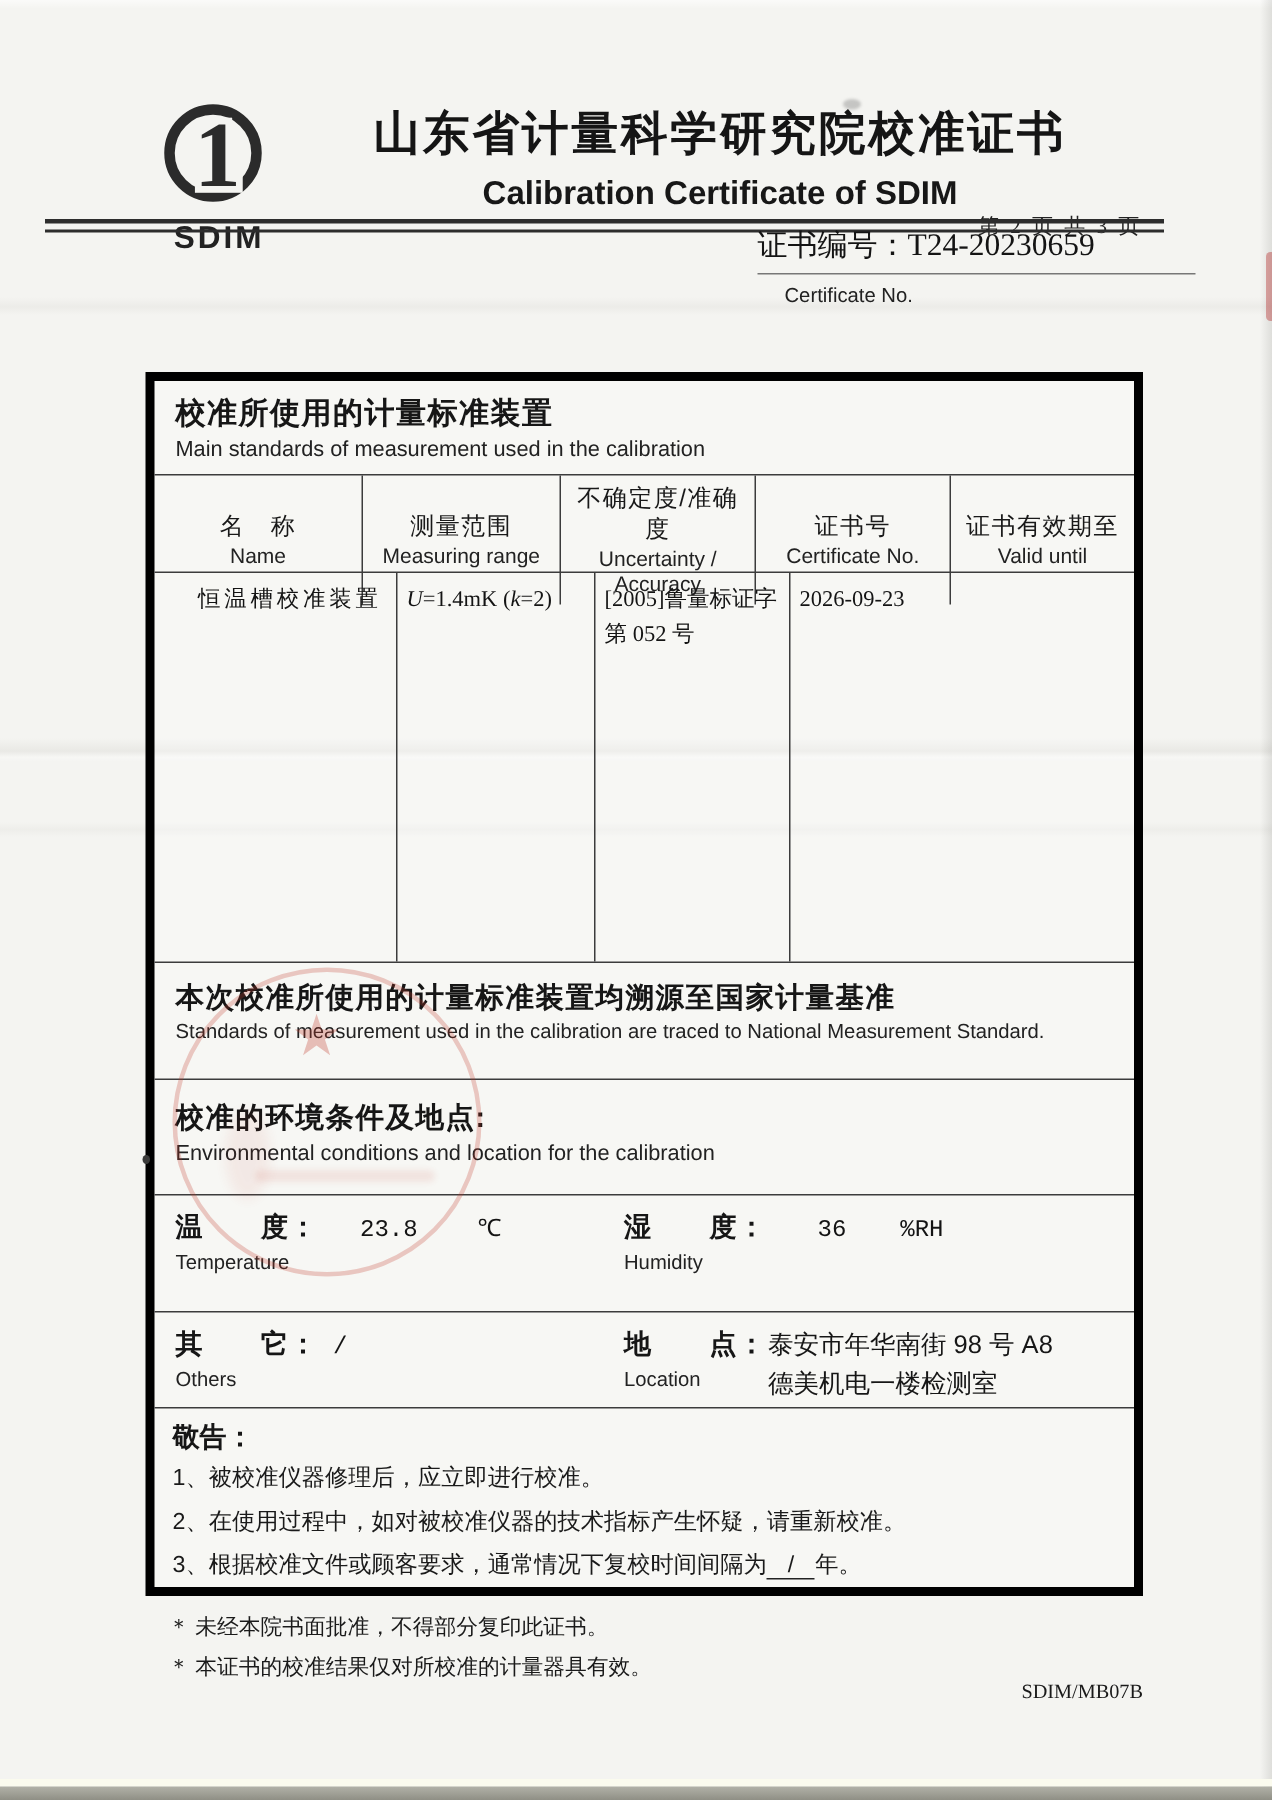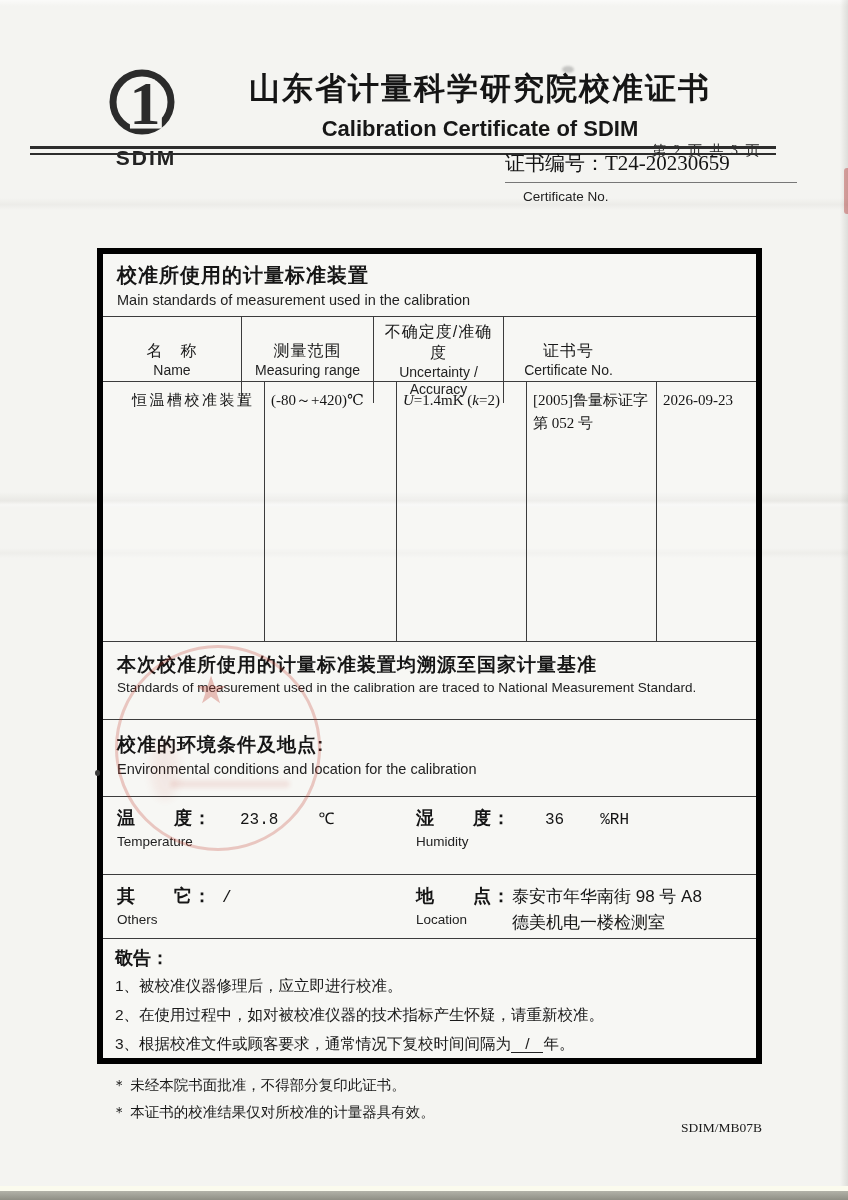--- a/index.html
+++ b/index.html
@@ -147,25 +147,28 @@
         <div class="hc-en">Measuring range</div>
       </div>
       <div class="cell">
         <div class="hc-cn">不确定度/准确度</div>
         <div class="hc-en">Uncertainty / Accuracy</div>
       </div>
       <div class="cell">
         <div class="hc-cn">证书号</div>
         <div class="hc-en">Certificate No.</div>
       </div>
+      <div class="cell">
+        <div class="hc-cn">证书有效期至</div>
+        <div class="hc-en">Valid until</div>
+      </div>
     </div>
 
     <div class="sec grid body-row">
       <div class="cell cell-name">恒温槽校准装置</div>
-      <div class="cell">(-80～+420)℃</div>
       <div class="cell"><span class="ital">U</span><span>=1.4mK (</span><span class="ital">k</span><span>=2)</span></div>
       <div class="cell">[2005]鲁量标证字第 052 号</div>
       <div class="cell">2026-09-23</div>
     </div>
 
     <div class="sec trace">
       <div class="cn-head">本次校准所使用的计量标准装置均溯源至国家计量基准</div>
       <div class="en-sub">Standards of measurement used in the calibration are traced to National Measurement Standard.</div>
     </div>
 

